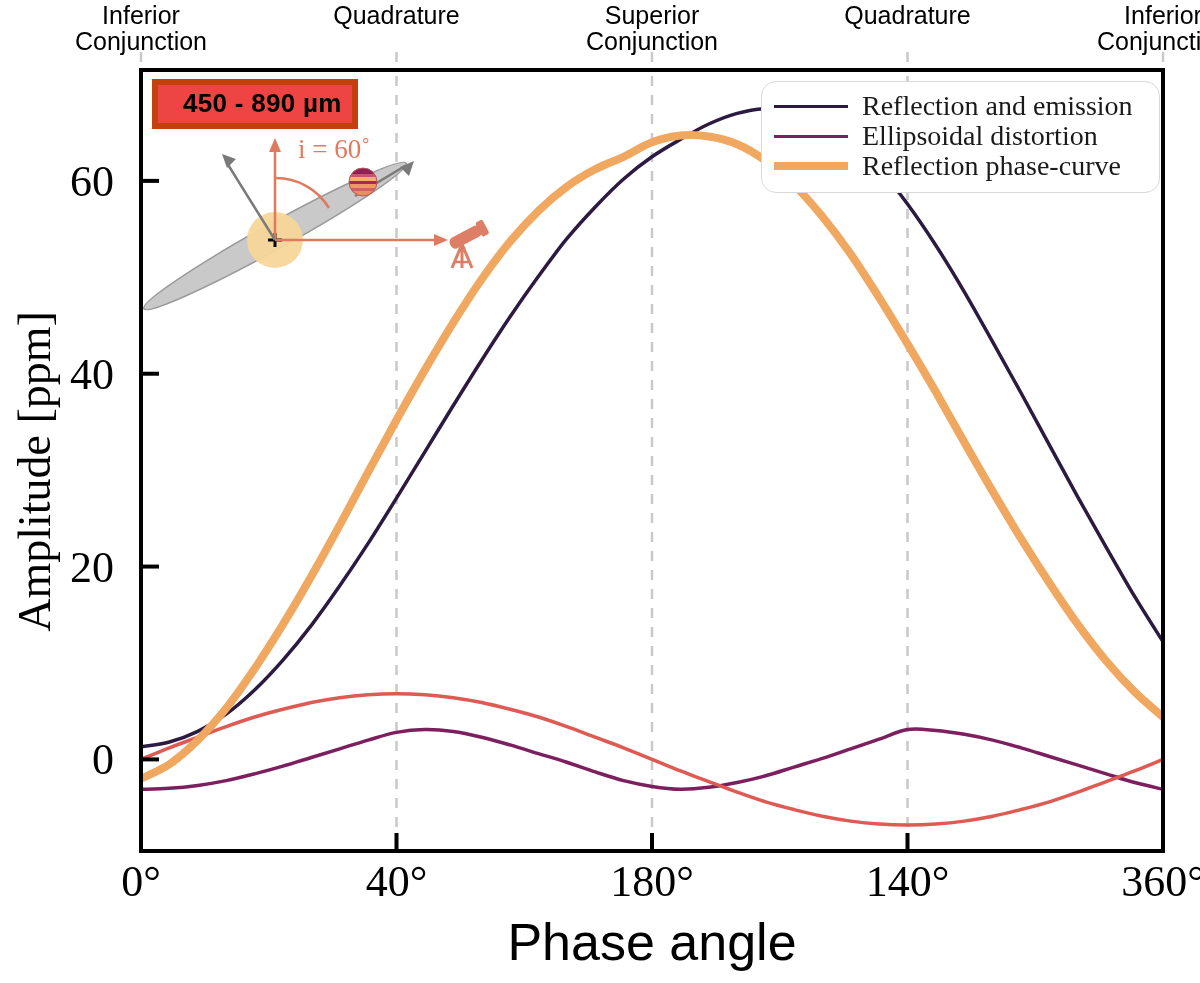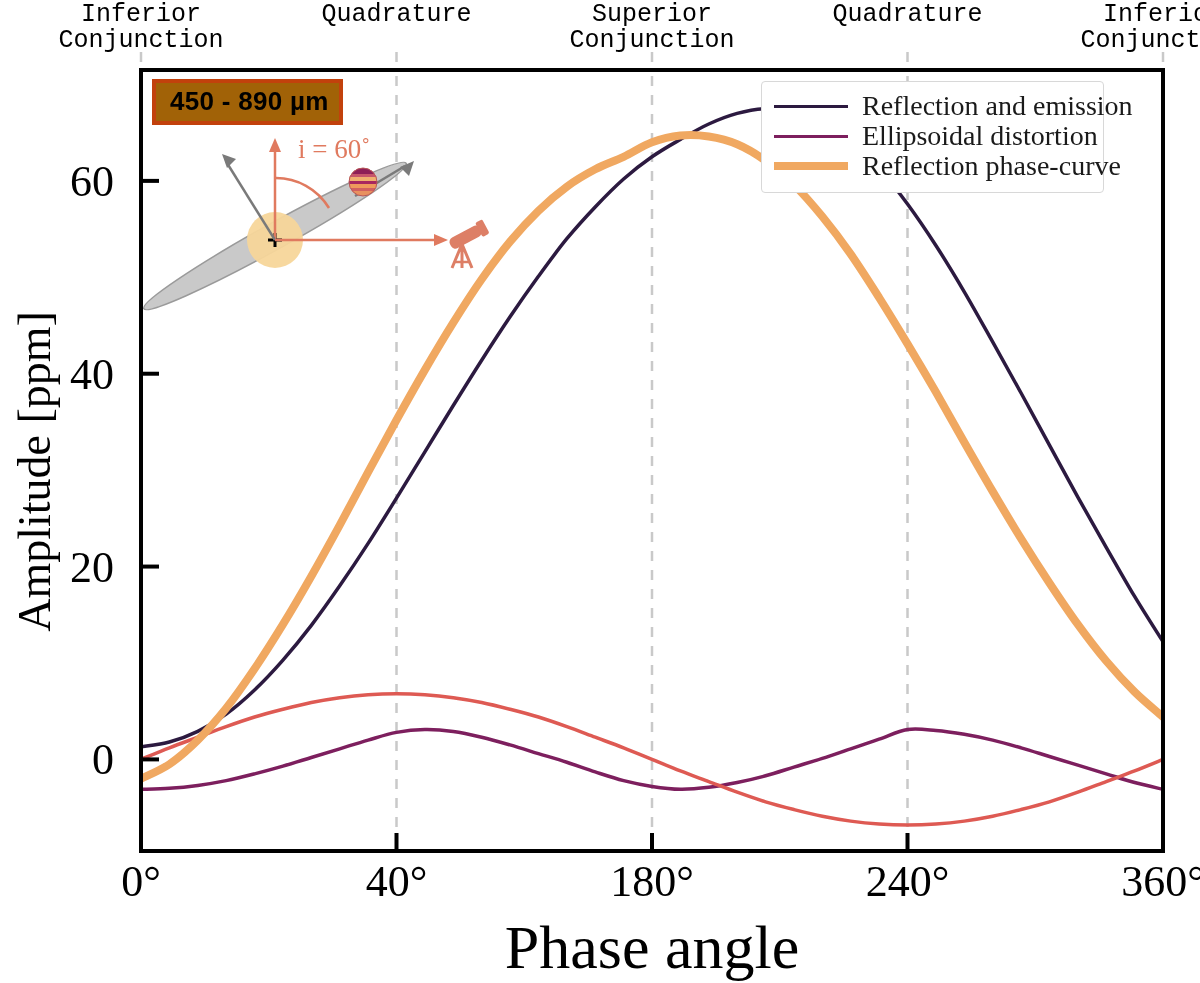--- a/index.html
+++ b/index.html
@@ -1,43 +1,43 @@
 <!DOCTYPE html>
 <html><head>
 <meta charset="utf-8">
 <style>
   html,body{margin:0;padding:0;background:#ffffff;}
   body{width:1200px;height:983px;position:relative;overflow:hidden;
        font-family:"Liberation Serif",serif;color:#000;}
 
   #figure{position:absolute;left:0;top:0;width:1200px;height:983px;}
 
-  .toplabel{position:absolute;text-align:center;font-family:Liberation Mono, monospace;
+  .toplabel{position:absolute;text-align:center;font-family:Liberation Sans, sans-serif;
             font-size:25px;line-height:26px;font-weight:400;color:#000;
             transform:translateX(-50%);white-space:pre-line;top:2px;}
 
   .ytick{position:absolute;text-align:right;font-family:"Liberation Serif",serif;
          font-size:44px;color:#000;transform:translateY(-50%);right:0;}
   .ytick-wrap{position:absolute;left:0;width:128px;}
 
   .xtick{position:absolute;text-align:center;font-family:"Liberation Serif",serif;
          font-size:44px;color:#000;transform:translateX(-50%);top:856px;}
 
   #ylabel{position:absolute;left:-176px;top:445px;width:420px;text-align:center;
           font-size:46px;font-family:"Liberation Serif",serif;
           transform:rotate(-90deg);}
   #xlabel{position:absolute;left:141px;width:1022px;top:912px;text-align:center;
-          font-size:62px;font-family:Liberation Serif, serif;}
+          font-size:52px;font-family:Liberation Sans, sans-serif;}
 
-  #bandbox{position:absolute;left:152px;top:79px;border:4px solid #c2410c;background:#a16207;
-           padding:3px 10px 5px 14px;font-family:"Liberation Sans",sans-serif;
+  #bandbox{position:absolute;left:152px;top:79px;border:6px solid #c2410c;background:#ef4444;
+           padding:3px 10px 5px 25px;font-family:"Liberation Sans",sans-serif;
            font-size:26px;font-weight:600;letter-spacing:.3px;line-height:30px;}
 
-  #legend{position:absolute;left:761px;top:81px;width:343px;background:#fff;
-          border:1.5px solid #d8d8d8;border-radius:4px;padding:9px 12px 11px 12px;
+  #legend{position:absolute;left:761px;top:81px;width:399px;background:#fff;
+          border:1.5px solid #d8d8d8;border-radius:15px;padding:9px 12px 11px 12px;
           box-sizing:border-box;}
   .legrow{display:flex;align-items:center;height:30px;}
   .legline{width:74px;height:0;border-top-style:solid;margin-right:14px;flex:none;}
   .legtext{font-family:"Liberation Serif",serif;font-size:28px;color:#1a1a1a;
            white-space:nowrap;}
 </style>
 </head>
 <body>
 
 <div id="figure"></div>
@@ -68,21 +68,21 @@
       <div class="ytick" style="position: relative; padding-right: 14px;">40</div>
     </div>
     <div class="ytick-wrap" style="top: 180.883px;">
       <div class="ytick" style="position: relative; text-align: right; padding-right: 14px; margin-left: 48px;">60</div>
     </div>
   </div>
 <div id="xticks">
     <div class="xtick" style="left: 141px;">0°</div>
     <div class="xtick" style="left: 396.5px;">40°</div>
     <div class="xtick" style="left: 652px;">180°</div>
-    <div class="xtick" style="left: 907.5px;">240°</div>
+    <div class="xtick" style="left: 907.5px;">140°</div>
     <div class="xtick" style="left: 1163px;">360°</div>
   </div>
 
 <svg id="plot" width="1200" height="983" viewBox="0 0 1200 983" style="position:absolute;left:0;top:0;">
   <g>
       <line x1="141" x2="141" y1="52" y2="70" stroke="#c9c9c9" stroke-width="2.5" stroke-dasharray="10 9"></line>
       <line x1="396.5" x2="396.5" y1="52" y2="70" stroke="#c9c9c9" stroke-width="2.5" stroke-dasharray="10 9"></line>
       <line x1="652" x2="652" y1="52" y2="70" stroke="#c9c9c9" stroke-width="2.5" stroke-dasharray="10 9"></line>
       <line x1="907.5" x2="907.5" y1="52" y2="70" stroke="#c9c9c9" stroke-width="2.5" stroke-dasharray="10 9"></line>
       <line x1="1163" x2="1163" y1="52" y2="70" stroke="#c9c9c9" stroke-width="2.5" stroke-dasharray="10 9"></line>

